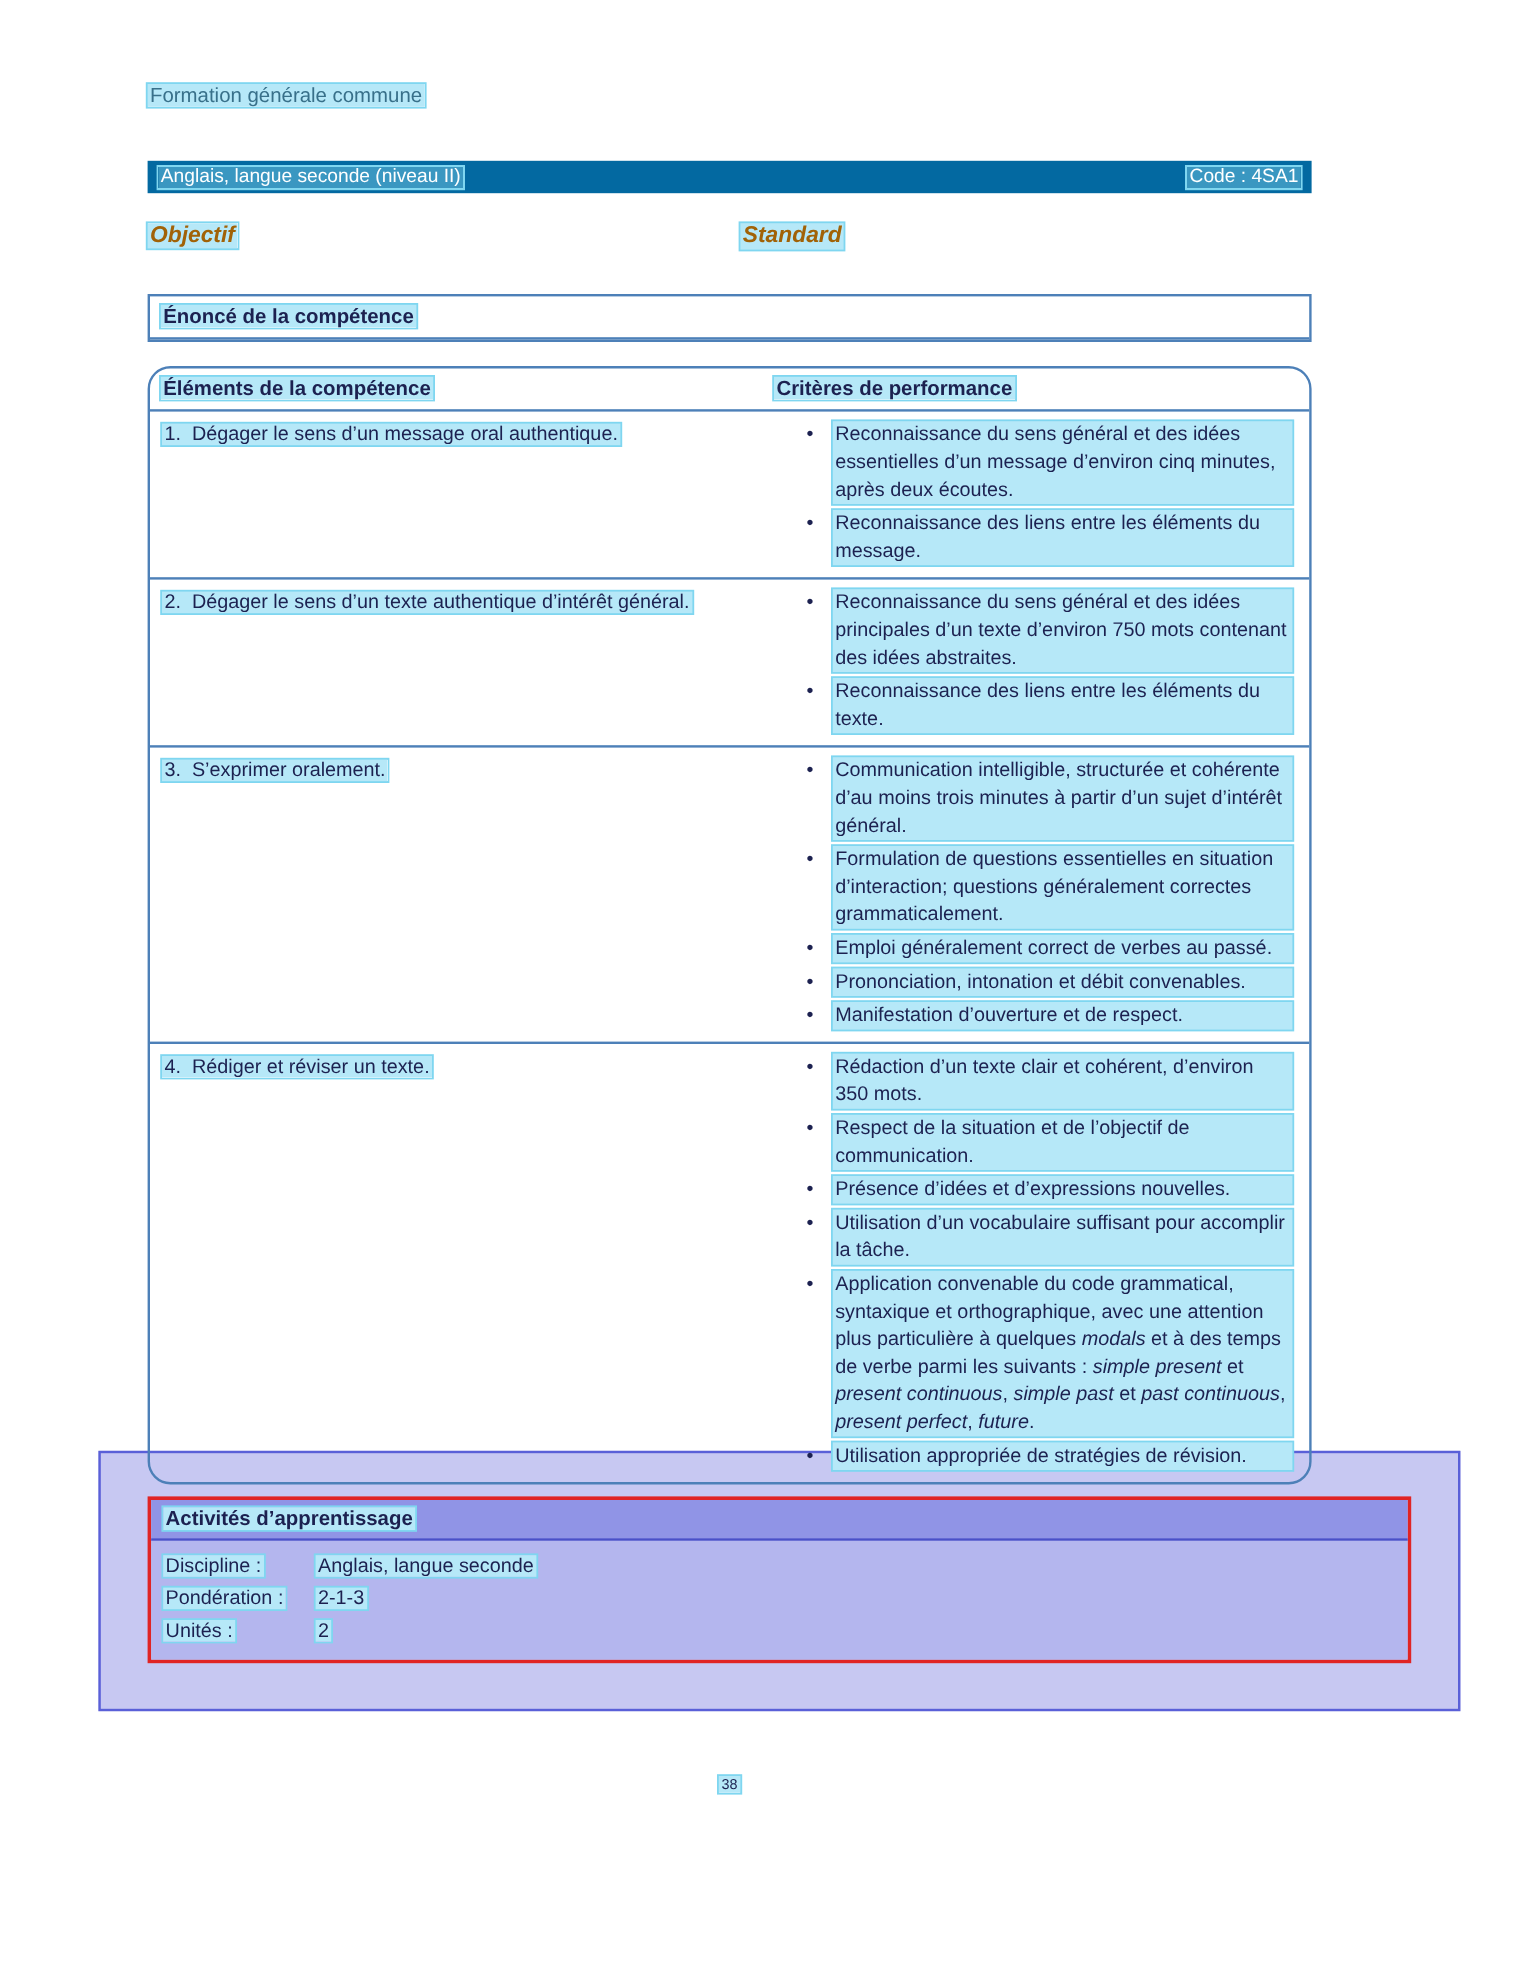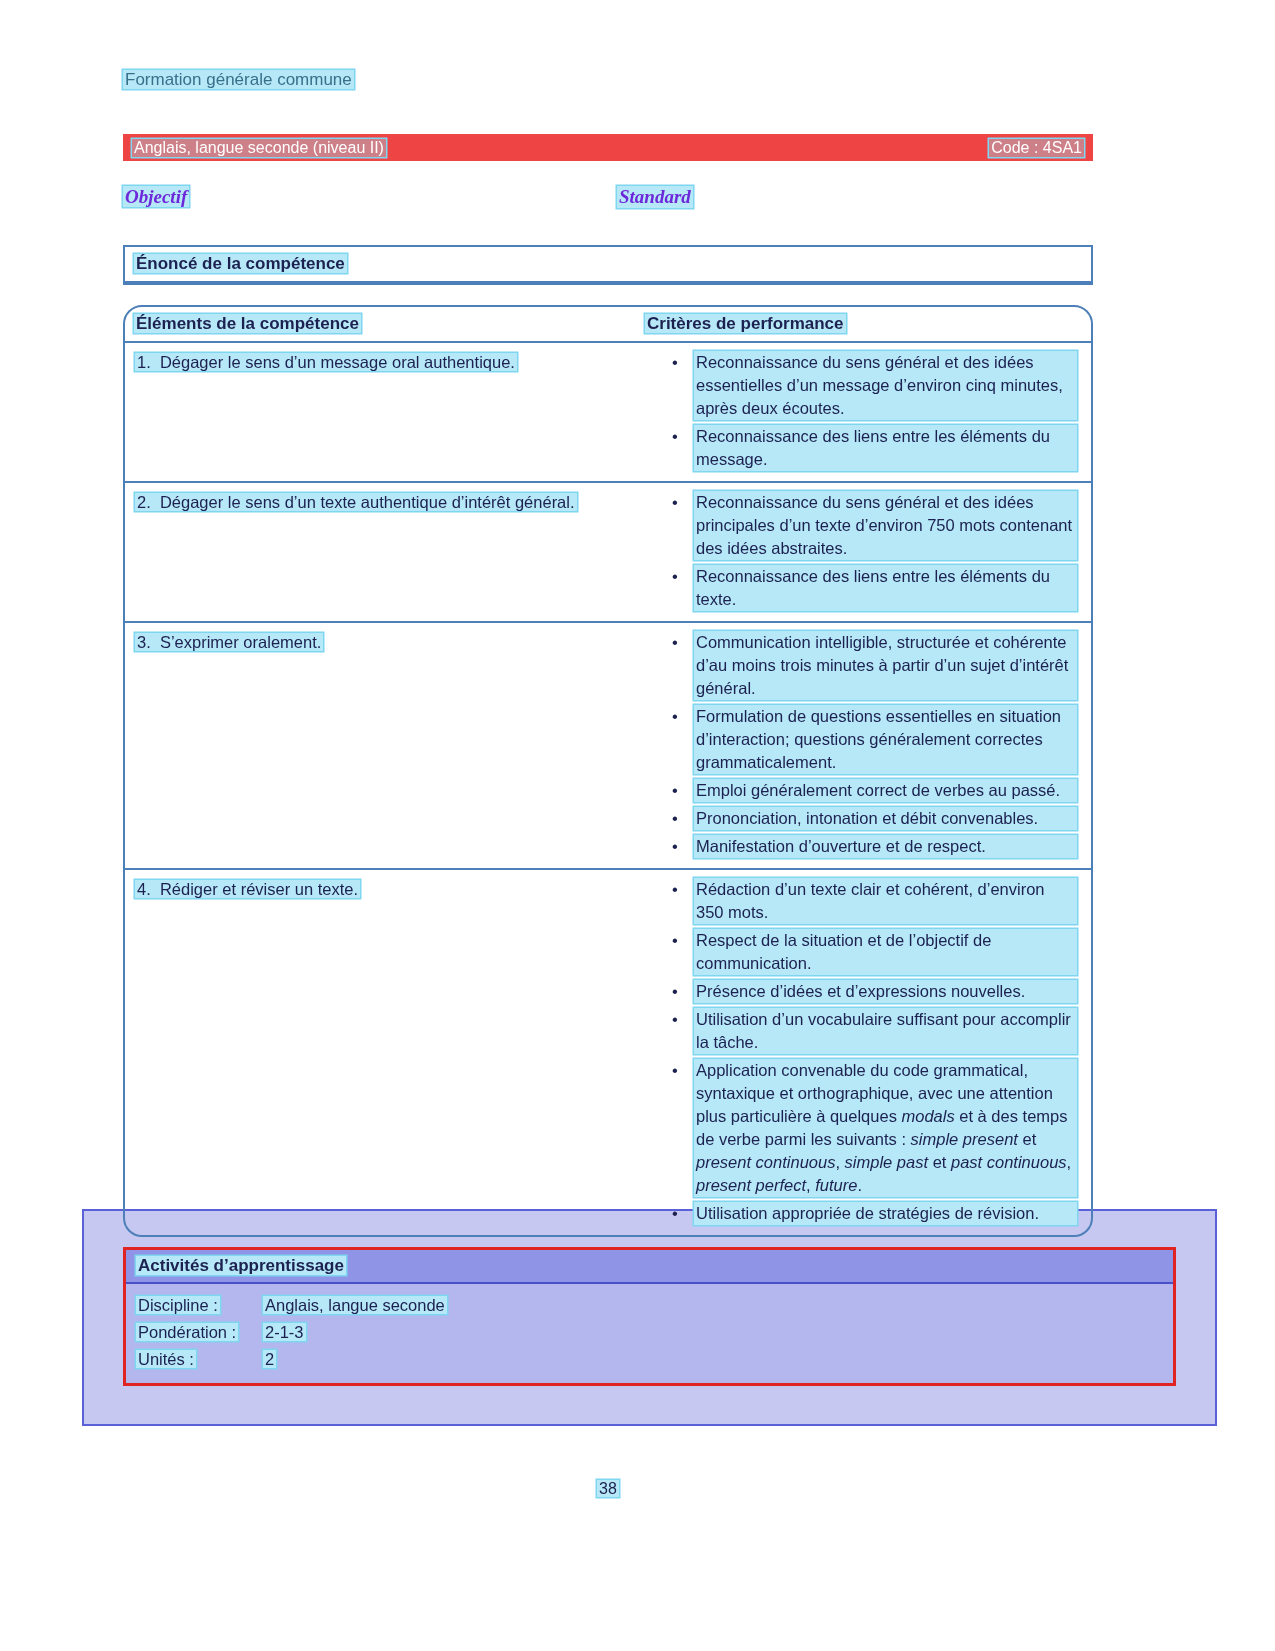--- a/index.html
+++ b/index.html
@@ -13,28 +13,28 @@
   .hl{
     background:#b6e8f8;
     box-shadow:0 0 0 1.5px #7fd6f0;
     -webkit-box-decoration-break:clone;box-decoration-break:clone;
     padding:0 2px;
   }
 
   .running-header{font-size:17px;color:#38708a;}
 
   .title-bar{
-    margin-top:44px;height:27px;background:#ef4444;
+    margin-top:44px;height:27px;background:#0369a1;
     display:flex;align-items:center;justify-content:space-between;
     padding:0 9px;color:#ffffff;font-size:16px;
   }
   .title-bar .hl{background:rgba(150,225,248,0.38);box-shadow:0 0 0 1.5px #7fd6f0;}
 
   .col-heads{position:relative;margin-top:25px;height:26px;
-    font-size:19px;font-weight:bold;font-style:italic;color:#6d28d9;font-family:Liberation Serif, serif;}
+    font-size:19px;font-weight:bold;font-style:italic;color:#a16207;}
   .col-heads .standard{position:absolute;left:494px;top:0;}
 
   .box{border:2px solid #4d80b8;}
 
   .enonce-box{margin-top:33px;background:#ffffff;}
   .enonce-head{padding:7px 9px;font-size:17px;font-weight:bold;border-bottom:2px solid #4d80b8;}
   .enonce-body{padding:8px 9px;font-size:16.5px;}
 
   .comp-table{margin-top:20px;position:relative;z-index:2;background:transparent;border-radius:19px;}
   .thead{display:flex;border-bottom:2px solid #4d80b8;font-weight:bold;font-size:17px;}
@@ -53,21 +53,21 @@
   .activites-outer{
     position:relative;z-index:1;margin-top:-28px;margin-left:-41px;width:1053px;
     background:#c7c8f2;border:2px solid #5a60d8;padding:36px 39px 38px;
   }
   .activites-inner{border:3px solid #e02424;}
   .act-title{background:#9094e6;padding:6px 10px;font-size:17px;font-weight:bold;border-bottom:2px solid #4a50c8;}
   .act-rows{background:#b4b6ee;padding:8px 10px 10px;}
   .act-row{font-size:16.5px;line-height:27px;}
   .act-label{display:inline-block;width:127px;}
 
-  .page-number{position:relative;z-index:1;margin-top:54px;text-align:center;font-size:16px;}
+  .page-number{position:relative;z-index:1;margin-top:54px;text-align:center;font-size:12px;}
 </style>
 </head>
 <body>
 
 <div class="page">
   <div class="content">
 
     <div class="running-header">
       <span class="hl">Formation générale commune</span>
     </div>

